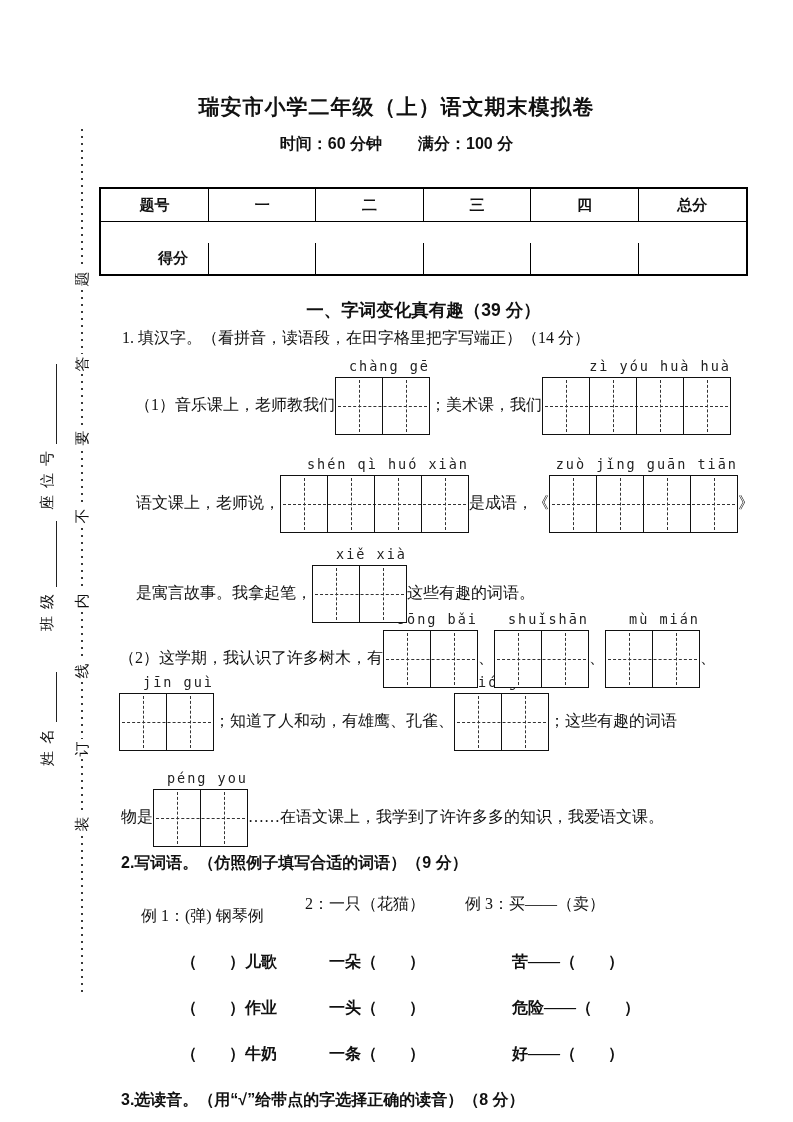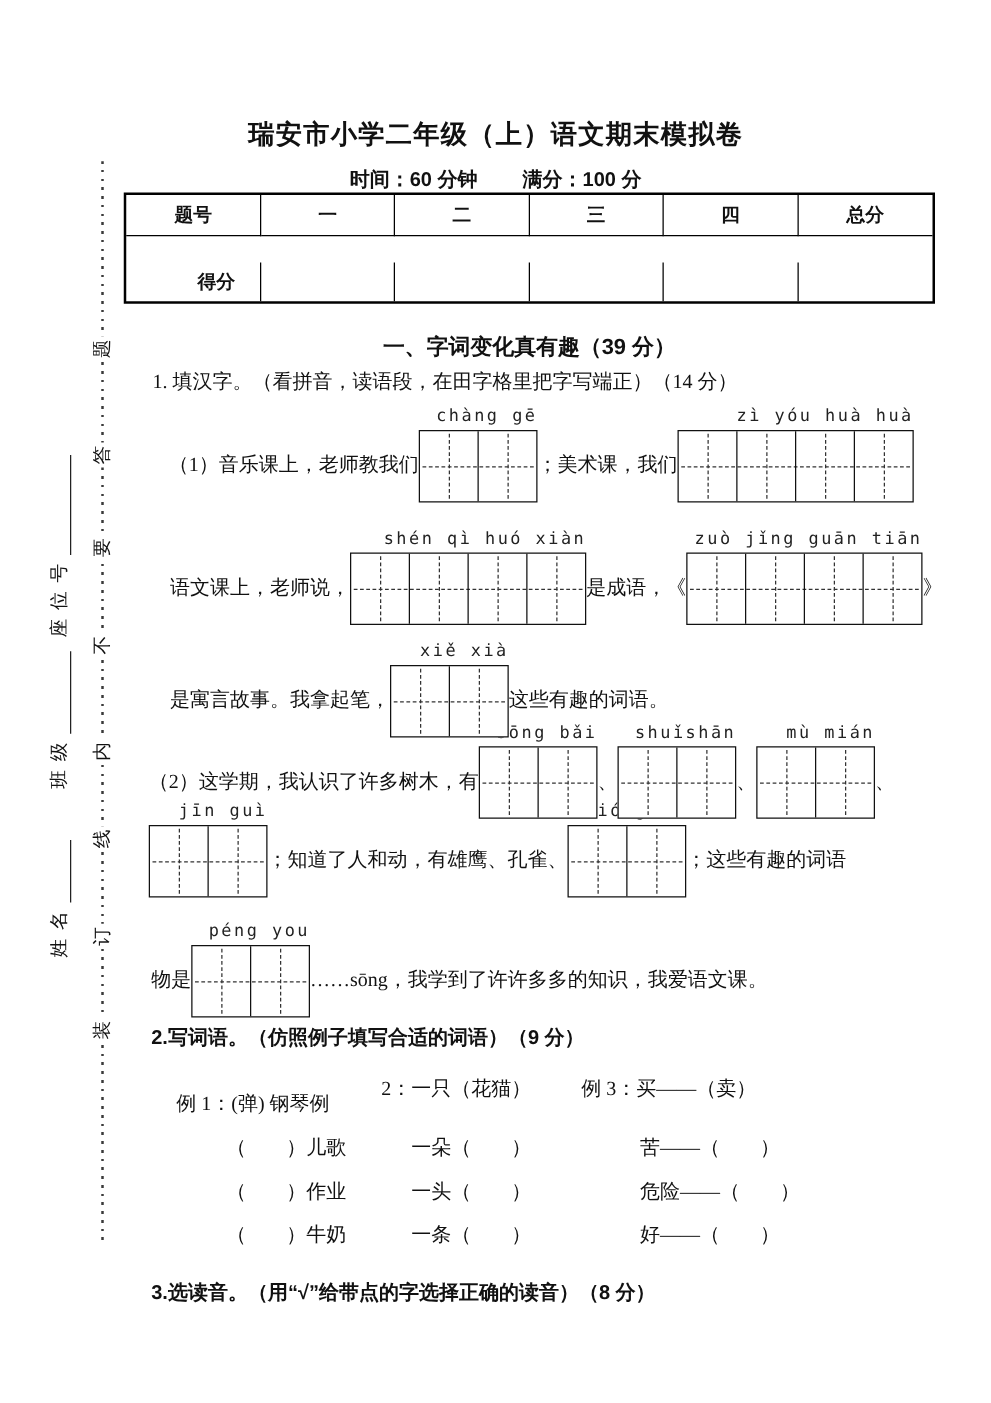--- a/index.html
+++ b/index.html
@@ -26,21 +26,21 @@
   }
   .fill-line { display:inline-block; border-bottom:1.4px solid #222; height:14px; }
 
   
   .titleblock { position:absolute; left:0; top:93px; width:100%; text-align:center; }
   .exam-title { font-size:21px; font-weight:bold; letter-spacing:1px; }
   .exam-meta  { margin-top:13px; font-size:16px; font-weight:bold;
                 display:flex; justify-content:center; gap:36px; }
 
   
-  .content { position:absolute; left:99px; top:154px; width:649px; }
+  .content { position:absolute; left:99px; top:187px; width:649px; }
 
   
   .score-table { display:grid; grid-template-columns:108px repeat(5,1fr);
                  border:2px solid #000; }
   .score-table .cell {
     border-right:1.5px solid #000; border-bottom:1.5px solid #000;
     height:32px; display:flex; align-items:center; justify-content:center;
     font-size:15px; font-weight:bold;
   }
   .score-table .cell.r2 { height:31px; border-bottom:none; }
@@ -71,21 +71,21 @@
                  border-top:1.3px dashed #333; }
   .tzg-cell { width:46px; height:56px; position:relative; border-right:1.4px solid #111; }
   .tzg-cell:last-child { border-right:none; }
   .tzg-cell::after { content:""; position:absolute; top:2px; bottom:2px; left:50%;
                      border-left:1.3px dashed #333; }
 
   
   .q2-row { display:flex; font-size:16px; white-space:nowrap; }
   .q2-ex   { margin-top:20px; padding-left:42px; }
   .q2-ex .c1 { width:164px;margin-top:12px; } .q2-ex .c2 { width:160px; }
-  .q2-data { margin-top:14px; padding-left:82px; }
+  .q2-data { margin-top:25px; padding-left:82px;font-weight:bold; }
   .q2-data .c1 { width:148px; } .q2-data .c2 { width:183px; }
 
   .q3-label { margin-top:25px; }
 </style>
 </head>
 <body>
 
 <div class="page">
 
   <div class="binding-line"></div>
@@ -245,21 +245,21 @@
 
     <div class="qrow r6">
       <span class="txt">物是</span>
       <span class="blank">
         <span class="pinyin">péng you</span>
         <span class="tzg">
             <span class="tzg-cell"></span>
             <span class="tzg-cell"></span>
           </span>
       </span>
-      <span class="txt">……sōng，我学到了许许多多的知识，我爱语文课。</span>
+      <span class="txt">……在语文课上，我学到了许许多多的知识，我爱语文课。</span>
     </div>
 
     <div class="q-label alt hei">2.写词语。（仿照例子填写合适的词语）（9 分）</div>
 
     <div class="q2-row q2-ex">
       <span class="c1">例 1：(弹) 钢琴例</span>
       <span class="c2">2：一只（花猫）</span>
       <span class="c3">例 3：买——（卖）</span>
     </div>
     <div class="q2-row q2-data">

